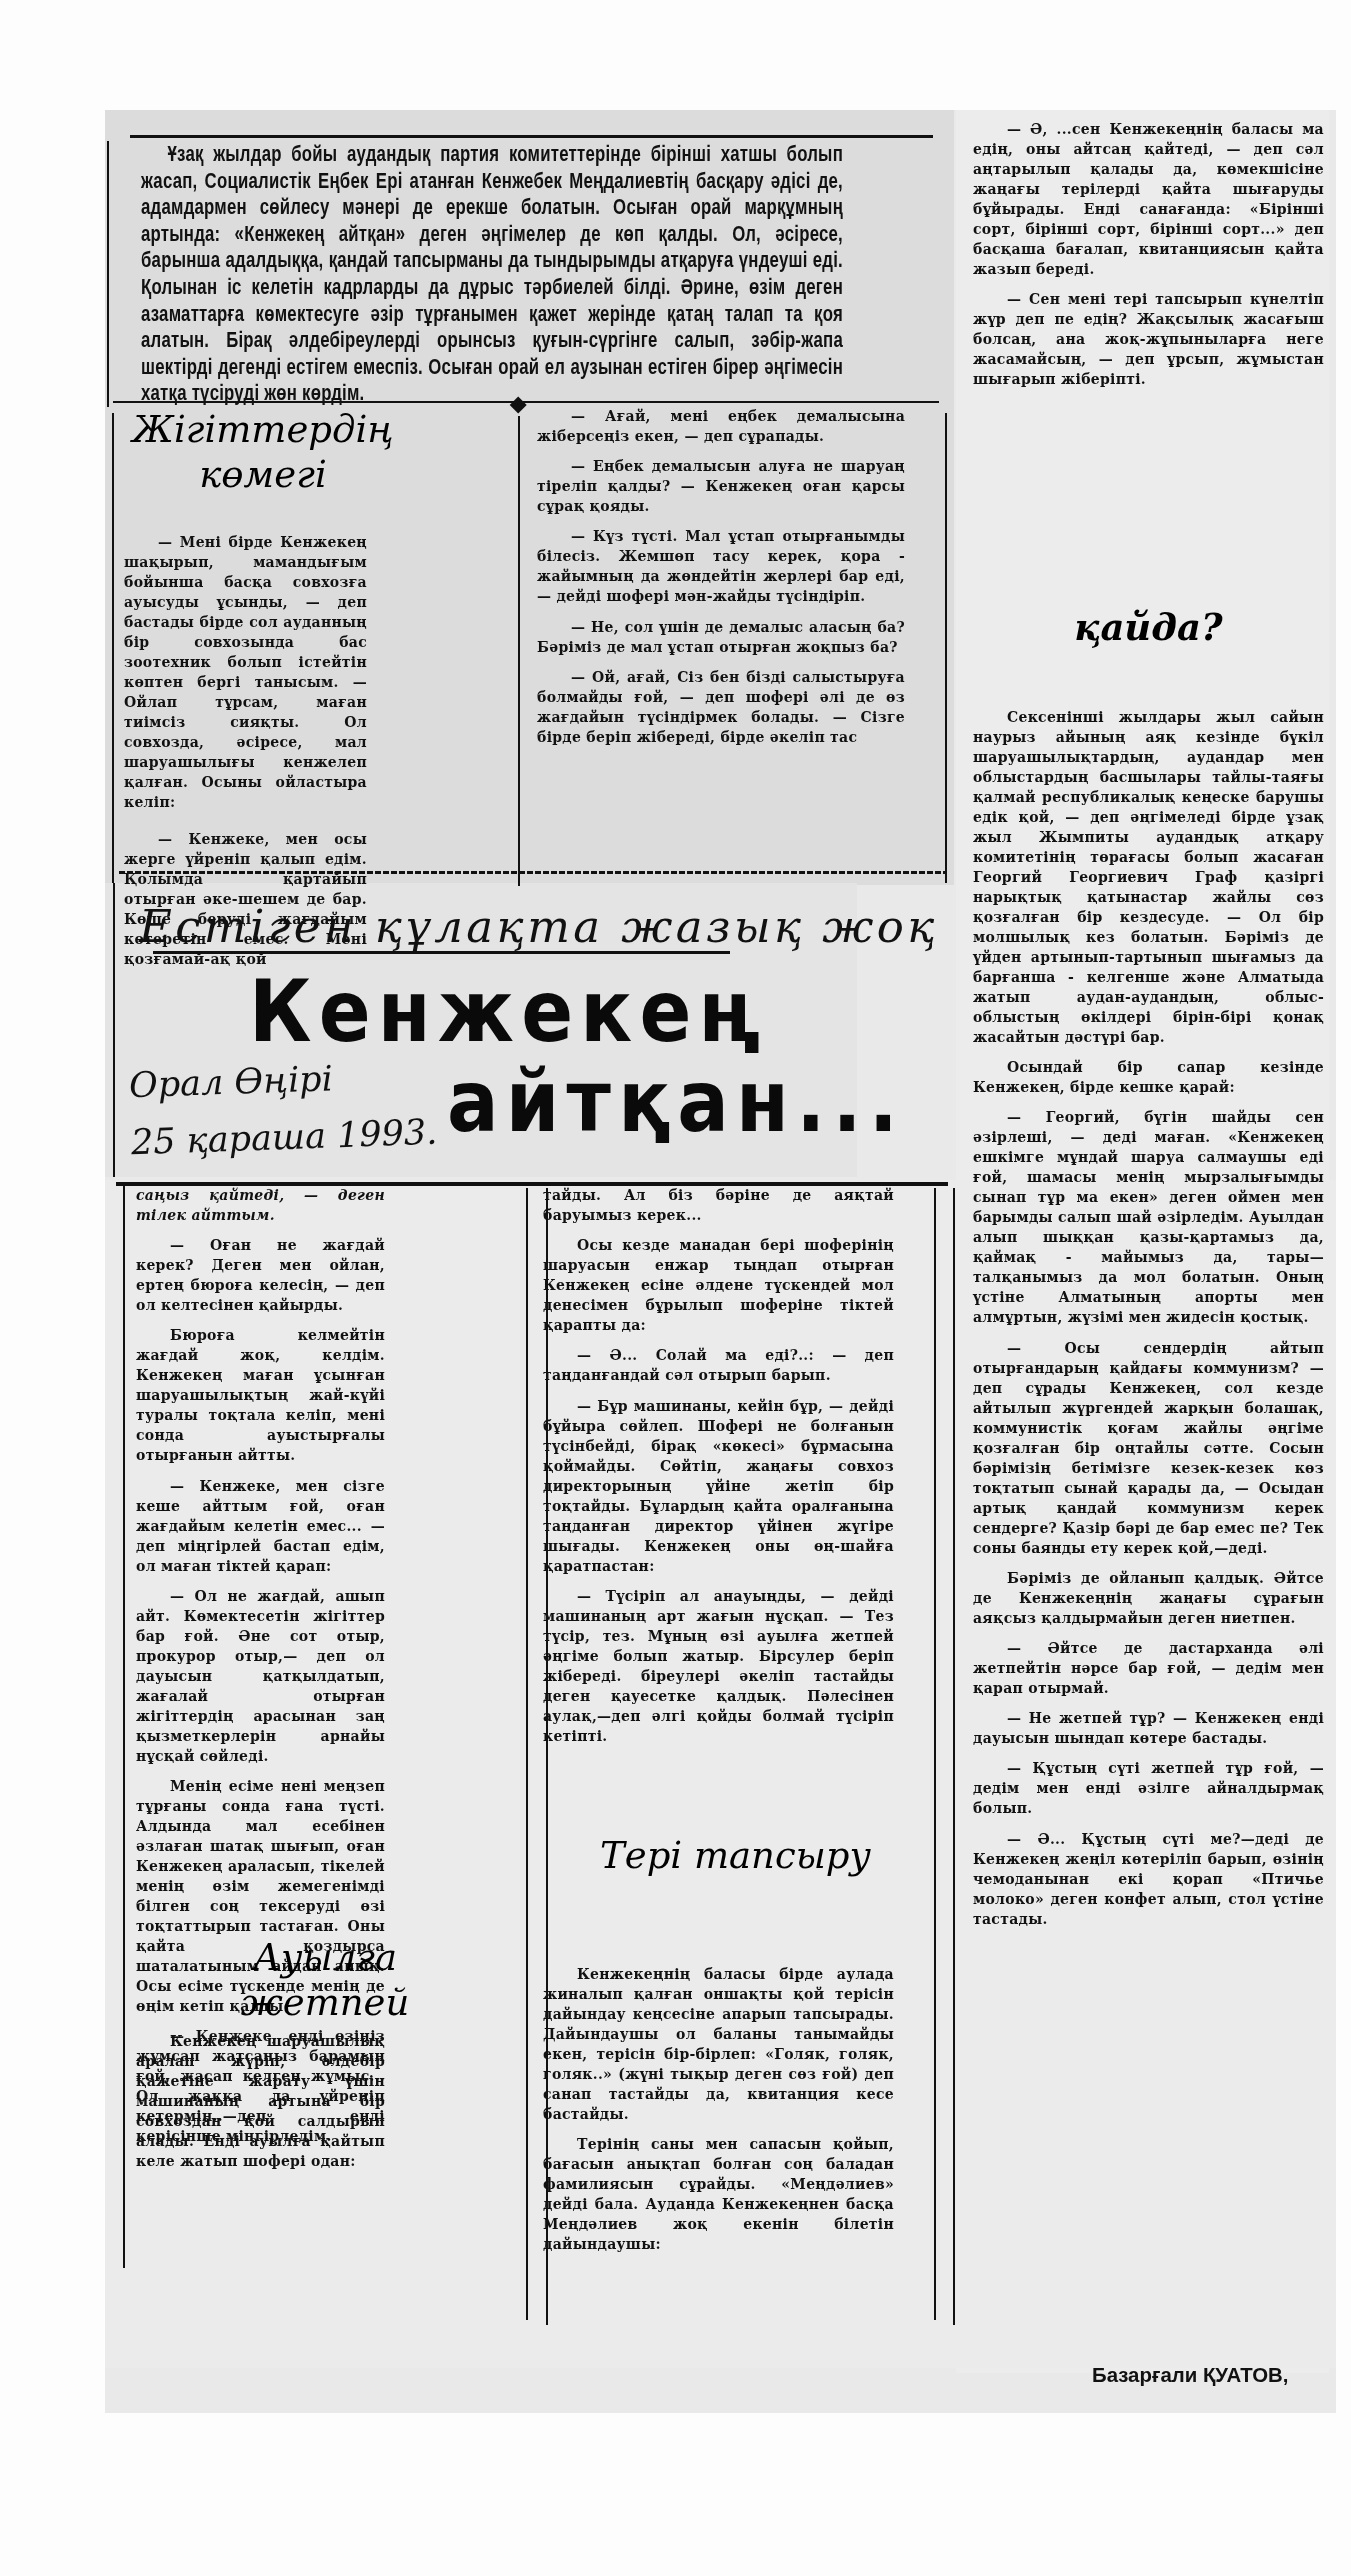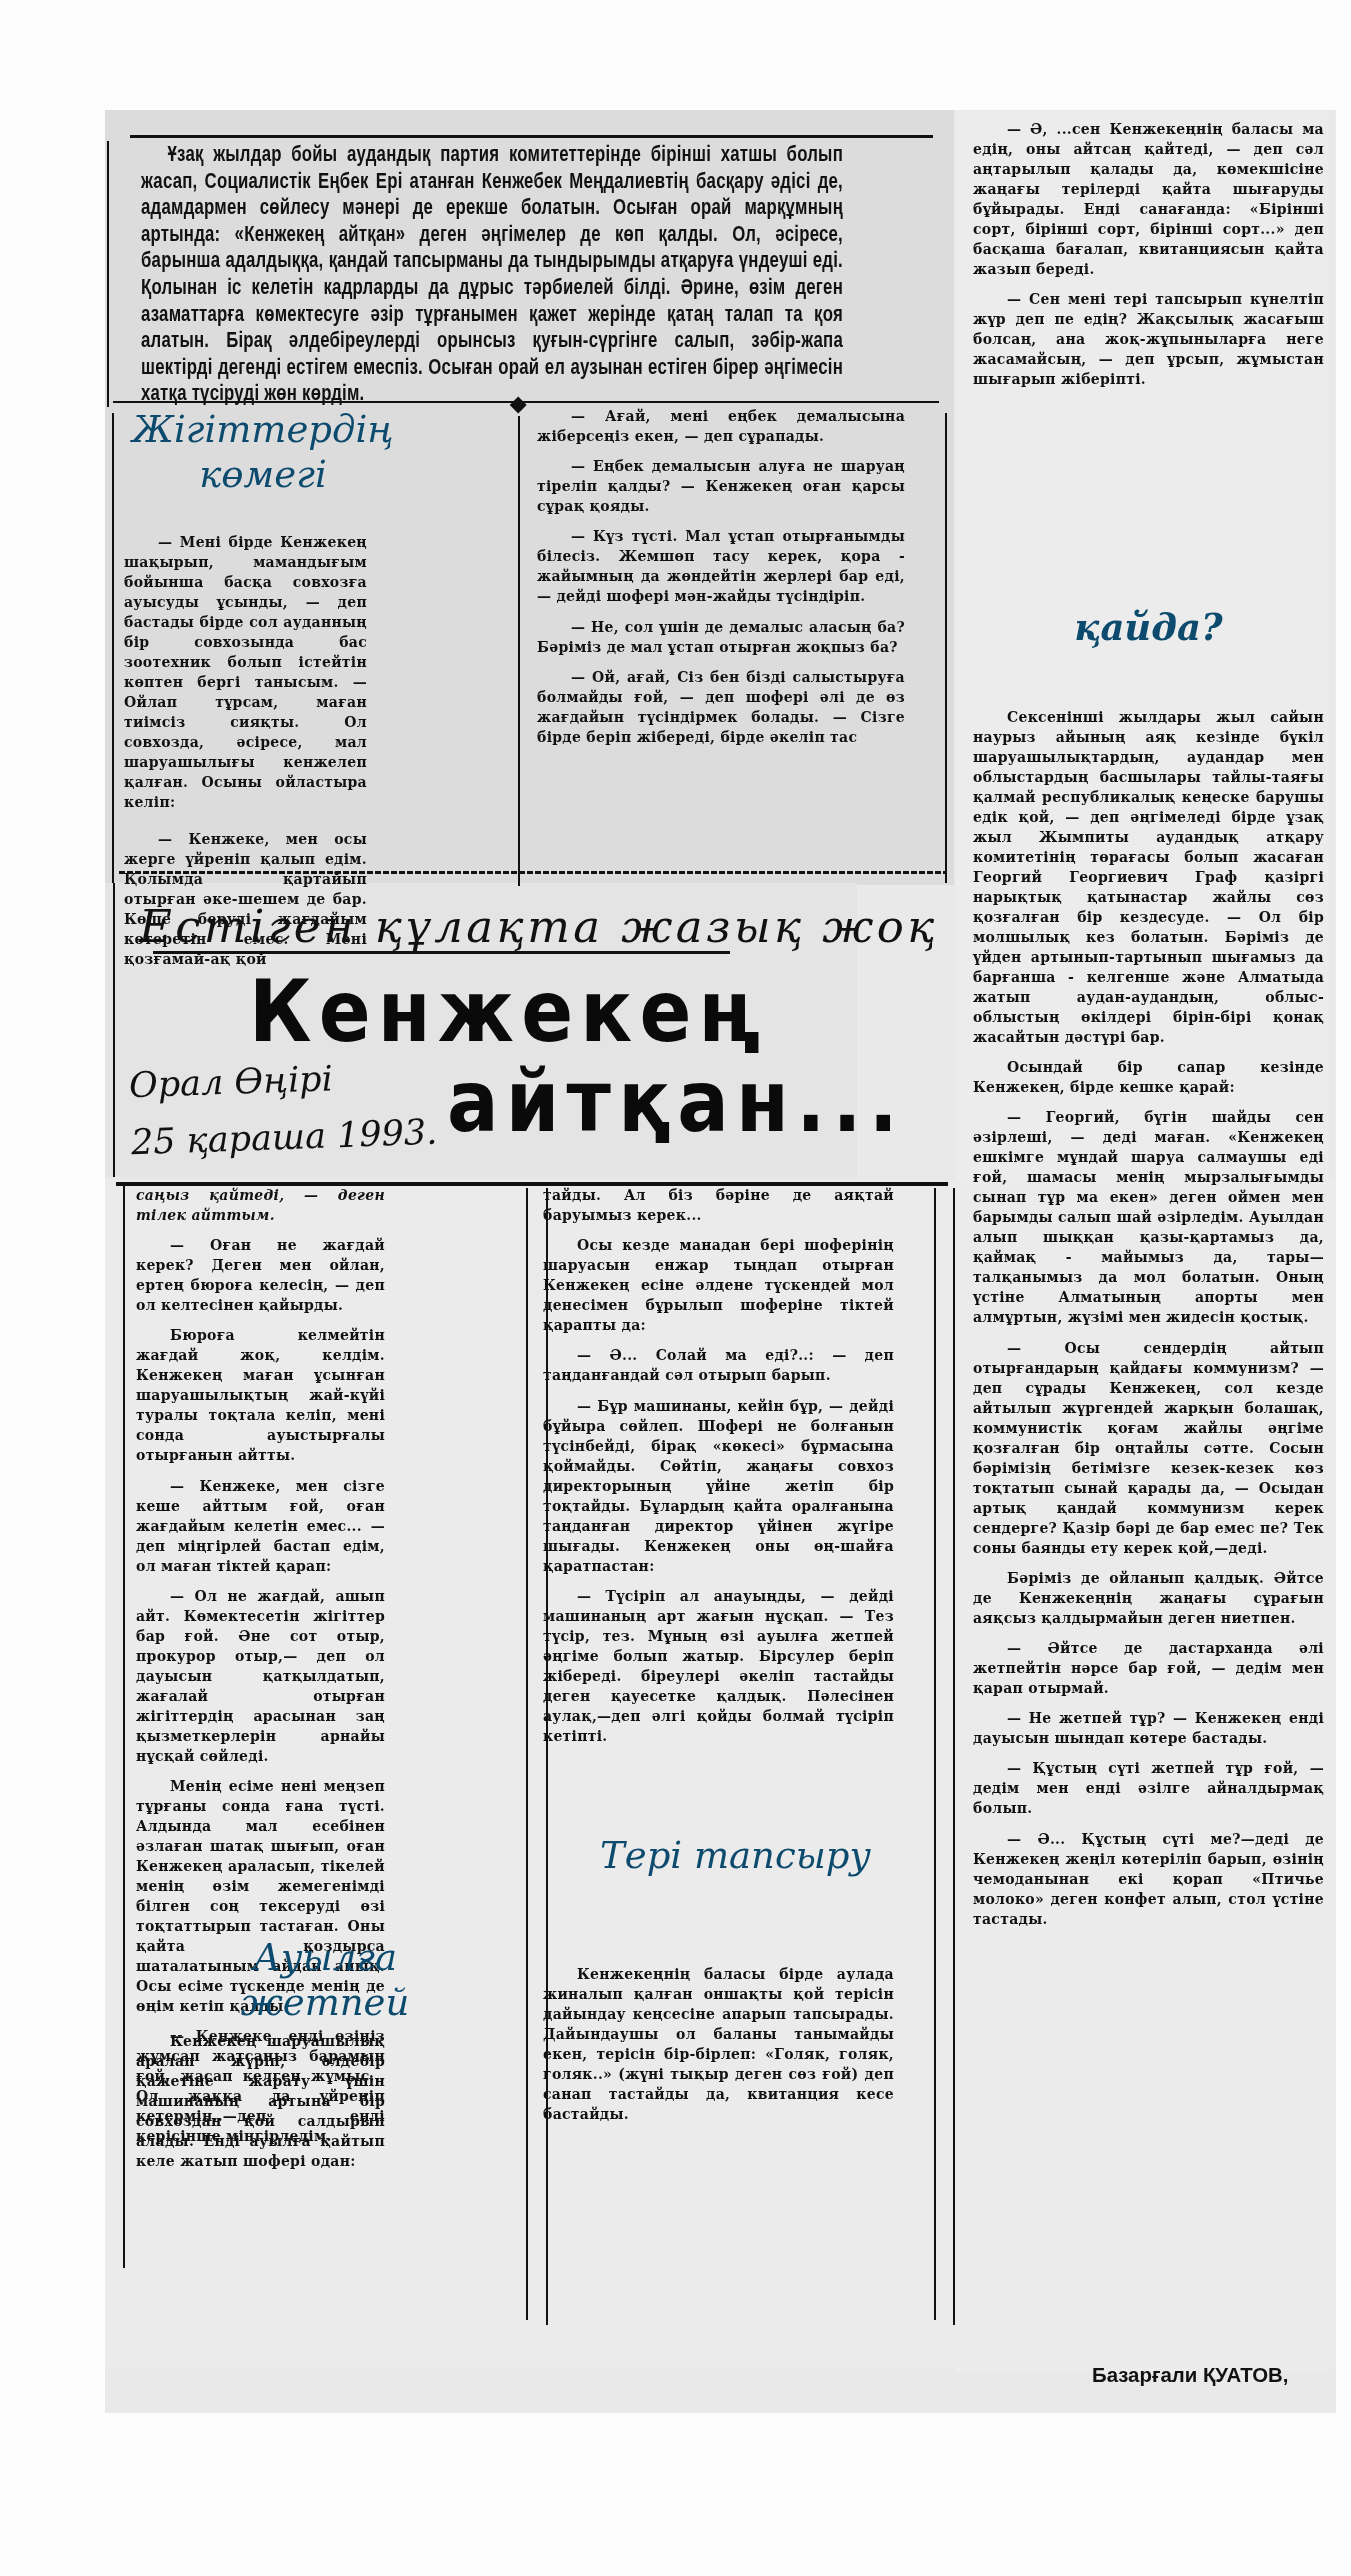--- a/index.html
+++ b/index.html
@@ -6,21 +6,21 @@
   body{width:1351px;height:2576px;position:relative;overflow:hidden;font-family:"DejaVu Serif",serif;color:#111;}
   .sheet{position:absolute;left:105px;top:110px;width:1231px;height:2303px;background:#e9e9e9;}
   .sheet-top{position:absolute;left:105px;top:110px;width:849px;height:775px;background:#dcdcdc;}
   .sheet-mid{position:absolute;left:105px;top:883px;width:752px;height:294px;background:#e4e4e4;}
   .sheet-right{position:absolute;left:956px;top:110px;width:373px;height:2263px;background:#ececec;}
   .sheet-bottom{position:absolute;left:105px;top:1180px;width:1231px;height:1188px;background:#ebebeb;}
   .rule{position:absolute;background:#111;}
   .txt{position:absolute;font-size:14px;line-height:20px;text-align:justify;font-weight:bold;letter-spacing:0.3px;}
   .txt p{margin:0 0 10.2px 0;text-indent:34px;}
   .intro{font-family:"Liberation Sans",sans-serif;font-size:21.5px;line-height:26.6px;transform:scaleX(0.78);transform-origin:left top;width:900px;}
-  .sub{position:absolute;font-family:"DejaVu Serif",serif;font-style:italic;font-size:37px;line-height:45px;text-align:center;font-weight:normal;color:#0c4a6e;}
+  .sub{position:absolute;font-family:"DejaVu Serif",serif;font-style:italic;font-size:37px;line-height:45px;text-align:center;font-weight:normal;color:#000000;}
   .kicker{position:absolute;font-family:"DejaVu Serif",serif;font-style:italic;font-size:45px;letter-spacing:3.4px;}
   .headline{position:absolute;font-family:"DejaVu Sans",sans-serif;font-weight:bold;font-size:85px;letter-spacing:8px;transform:scaleX(0.9);transform-origin:left top;color:#0a0a0a;}
   .handwriting{position:absolute;font-family:"DejaVu Serif",serif;font-style:italic;font-size:35px;line-height:57px;color:#111;transform:rotate(-2deg);}
   .signature{position:absolute;font-family:"Liberation Sans",sans-serif;font-weight:bold;font-size:20.4px;}
   .diamond{position:absolute;width:12.4px;height:12.4px;background:#111;transform:rotate(45deg);}
 </style>
 </head>
 <body>
 
 <div class="sheet"></div>
@@ -117,14 +117,15 @@
 <div class="txt" style="left:543px;top:1185px;width:351px;">
   <p style="text-indent:0;">тайды. Ал біз бәріне де аяқтай баруымыз керек...</p>
   <p>Осы кезде манадан бері шоферінің шаруасын енжар тыңдап отырған Кенжекең есіне әлдене түскендей мол денесімен бұрылып шоферіне тіктей қарапты да:</p>
   <p>— Ә... Солай ма еді?..: — деп таңданғандай сәл отырып барып.</p>
   <p>— Бұр машинаны, кейін бұр, — дейді бұйыра сөйлеп. Шофері не болғанын түсінбейді, бірақ «көкесі» бұрмасына қоймайды. Сөйтіп, жаңағы совхоз директорының үйіне жетіп бір тоқтайды. Бұлардың қайта оралғанына таңданған директор үйінен жүгіре шығады. Кенжекең оны өң-шайға қаратпастан:</p>
   <p>— Түсіріп ал анауыңды, — дейді машинаның арт жағын нұсқап. — Тез түсір, тез. Мұның өзі ауылға жетпей әңгіме болып жатыр. Бірсулер беріп жібереді. біреулері әкеліп тастайды деген қауесетке қалдық. Пәлесінен аулақ,—деп әлгі қойды болмай түсіріп кетіпті.</p>
 </div>
 <div class="sub" style="left:543px;top:1833px;width:385px;">Тері тапсыру</div>
 <div class="txt" style="left:543px;top:1964px;width:351px;">
   <p>Кенжекеңнің баласы бірде аулада жиналып қалған оншақты қой терісін дайындау кеңсесіне апарып тапсырады. Дайындаушы ол баланы танымайды екен, терісін бір-бірлеп: «Голяк, голяк, голяк..» (жүні тықыр деген сөз ғой) деп санап тастайды да, квитанция кесе бастайды.</p>
+  <p>Терінің саны мен сапасын қойып, бағасын анықтап болған соң баладан фамилиясын сұрайды. «Меңдәлиев» дейді бала. Ауданда Кенжекеңнен басқа Меңдәлиев жоқ екенін білетін дайындаушы:</p>
 </div>
 
 
 </body></html>

